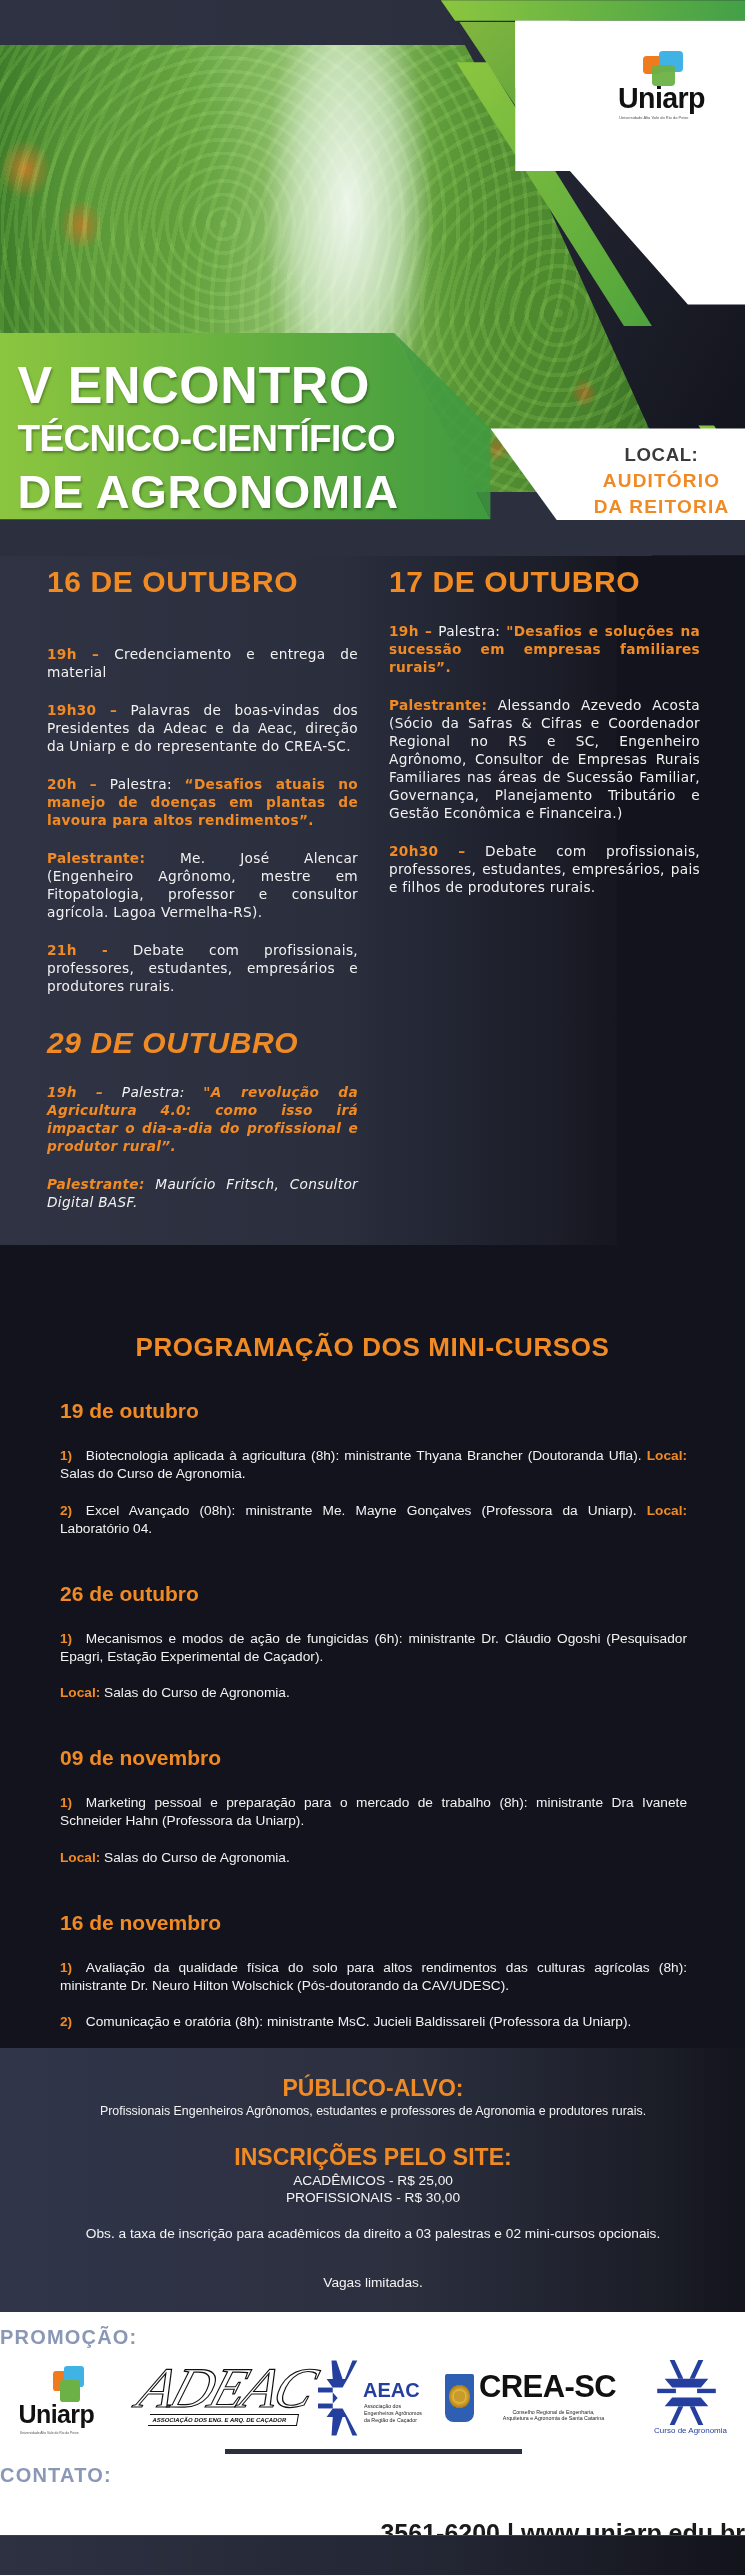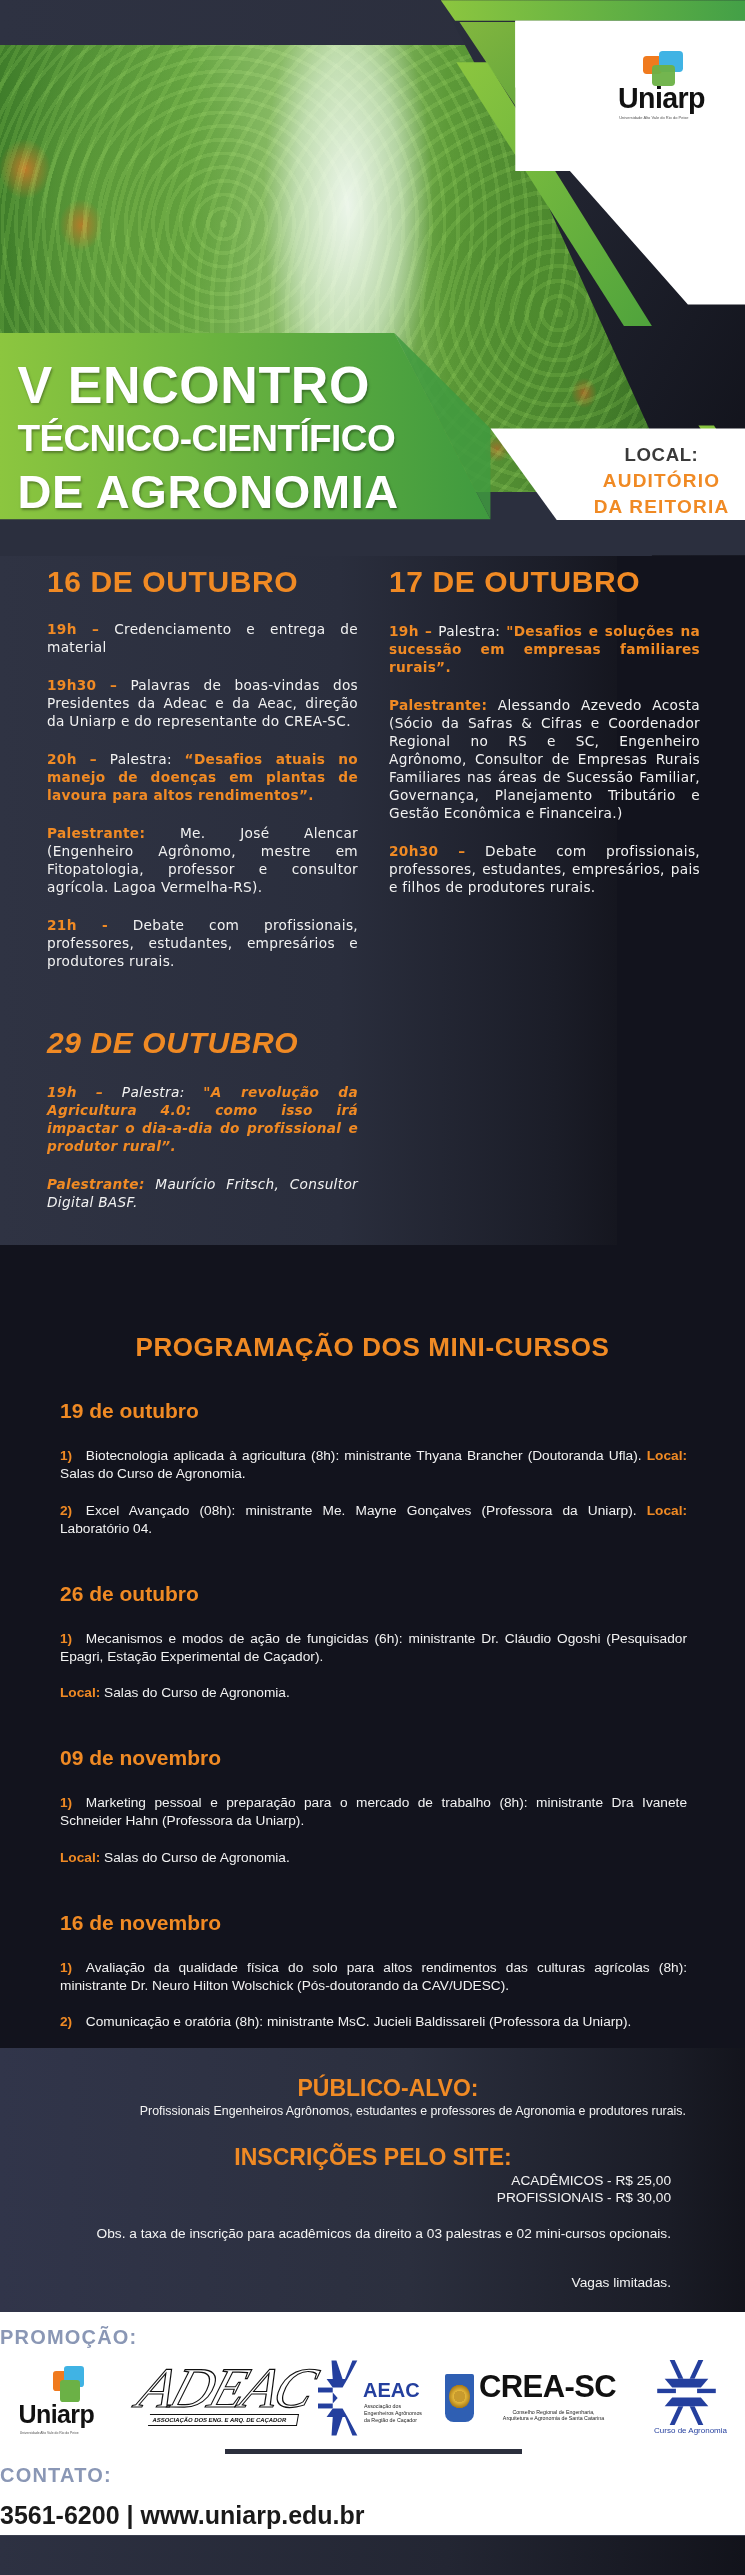--- a/index.html
+++ b/index.html
@@ -55,55 +55,55 @@
   .local-label { color: #3a3a3a; font-size: 18.6px; letter-spacing: 0.6px; display: block; }
   .local-value { color: #f08a24; font-size: 19px; letter-spacing: 1.2px; line-height: 23.6px; display: block; margin-top: 2.5px; }
 
   
   .schedule { position: absolute; left: 0; top: 556px; width: 617px; height: 689px; background: linear-gradient(90deg, #2f3343 0%, #2a2e3d 55%, #1b1d28 90%, #15161f 100%); }
   .col { position: absolute; width: 311px; }
   .col.left { left: 47px; }
   .col.right { left: 389px; width: 311px; }
   .day-title { font-family: "Liberation Sans", sans-serif; font-weight: 700; color: #f08a24; font-size: 30px; letter-spacing: 0.6px; line-height: 1; white-space: nowrap; }
   .para { font-size: 13.7px; line-height: 18px; text-align: justify; margin-top: 20px; color: #f2f2f2; letter-spacing: 0.3px; }
-  .para.first { margin-top: 23px; }
+  .para.first { margin-top: 48px; }
   .o { color: #f08a24; font-weight: 700; }
   .ob { color: #f08a24; font-weight: 700; }
 
   
   .mini { position: absolute; left: 0; top: 1245px; width: 745px; height: 802px; background: #12131d; }
   .mini-title { position: absolute; left: 0; top: 87px; width: 745px; text-align: center; font-family: "Liberation Sans", sans-serif; font-weight: 700; font-size: 26px; letter-spacing: 0.6px; color: #f08a24; }
   .mini-body { position: absolute; left: 60px; top: 155px; width: 627px; }
   .mini-date { font-family: "Liberation Sans", sans-serif; font-weight: 700; color: #f08a24; font-size: 21px; line-height: 1; }
   .mini-item { font-family: "Liberation Sans", sans-serif; font-size: 13.7px; line-height: 18px; color: #f2f2f2; text-align: justify; margin-top: 18.6px; }
   .mini-item .num { color: #f08a24; font-weight: 700; margin-right: 13.7px; }
   .mini-block { margin-bottom: 45px; }
   .mini-item.first { margin-top: 26px; }
 
   
   .info { position: absolute; left: 0; top: 2048px; width: 745px; height: 265px; background: linear-gradient(90deg, #31354a 0%, #2b2f3e 55%, #1a1c26 90%, #13141c 100%); text-align: center; font-family: "Liberation Sans", sans-serif; }
   .info-h { color: #f08a24; font-weight: 700; font-size: 23px; line-height: 1; }
-  .info-t { color: #f4f4f4; font-size: 12.4px; line-height: 16px; text-align: right; }
-  .info .blk1 { position: absolute; left: 90px; width: 596px; top: 28.6px; }
+  .info-t { color: #f4f4f4; font-size: 12.4px; line-height: 16px; }
+  .info .blk1 { position: absolute; left: 75px; width: 596px; top: 28.6px; }
   .info .blk2 { position: absolute; left: 75px; width: 596px; top: 98px; }
   .info .blk2 .info-t { font-size: 13.7px; line-height: 17.4px; }
   .info .blk3 { position: absolute; left: 75px; width: 596px; top: 177px; }
   .info .blk3 .info-t { font-size: 13.7px; line-height: 18px; }
   .info .blk4 { position: absolute; left: 75px; width: 596px; top: 227px; }
   .info .blk4 .info-t { font-size: 13.7px; }
 
   
   .footer { position: absolute; left: 0; top: 2312px; width: 745px; height: 224px; background: #fff; font-family: "Liberation Sans", sans-serif; }
   .footer-h { position: absolute; left: 0; width: 745px; color: #8a97b5; font-weight: 700; font-size: 20px; letter-spacing: 1.2px; }
   .footer-h.promo { top: 13.7px; }
   .footer-h.contact { top: 152px; }
   .logos { position: absolute; left: 0; top: 48px; width: 745px; height: 81px; }
   .logo { position: absolute; }
   .divider { position: absolute; left: 225px; top: 137px; width: 297px; height: 5px; background: #2c2f3d; }
-  .contact-line { position: absolute; left: 0; top: 189px; width: 745px; text-align: left; color: #1a1a1a; font-weight: 700; font-size: 25px; }
+  .contact-line { position: absolute; left: 0; top: 207px; width: 745px; text-align: right; color: #1a1a1a; font-weight: 700; font-size: 25px; }
 
   .bottom-strip { position: absolute; left: 0; top: 2535px; width: 745px; height: 41px; background: linear-gradient(90deg, #2d3142 0%, #232633 60%, #12131b 100%); border-top: 1.2px solid #3a3e4e; }
 
   
   .lg-uniarp { left: 18.6px; top: 6.2px; width: 106px; height: 75px; }
   .lg-uniarp .squares { position: absolute; left: 34px; top: 0; width: 37px; height: 37px; }
   .lg-uniarp .s1 { position: absolute; left: 0; top: 5px; width: 15px; height: 20px; background: #f07a1e; border-radius: 3.1px; }
   .lg-uniarp .s2 { position: absolute; left: 11.2px; top: 0; width: 20px; height: 21px; background: #40b3e4; border-radius: 3.1px; }
   .lg-uniarp .s3 { position: absolute; left: 7.5px; top: 13.7px; width: 20px; height: 22.4px; background: #6bb146; border-radius: 3.1px; }
   .lg-uniarp .word { position: absolute; left: 0; top: 36px; font-weight: 700; font-size: 25px; color: #111; letter-spacing: -0.6px; line-height: 1; }

